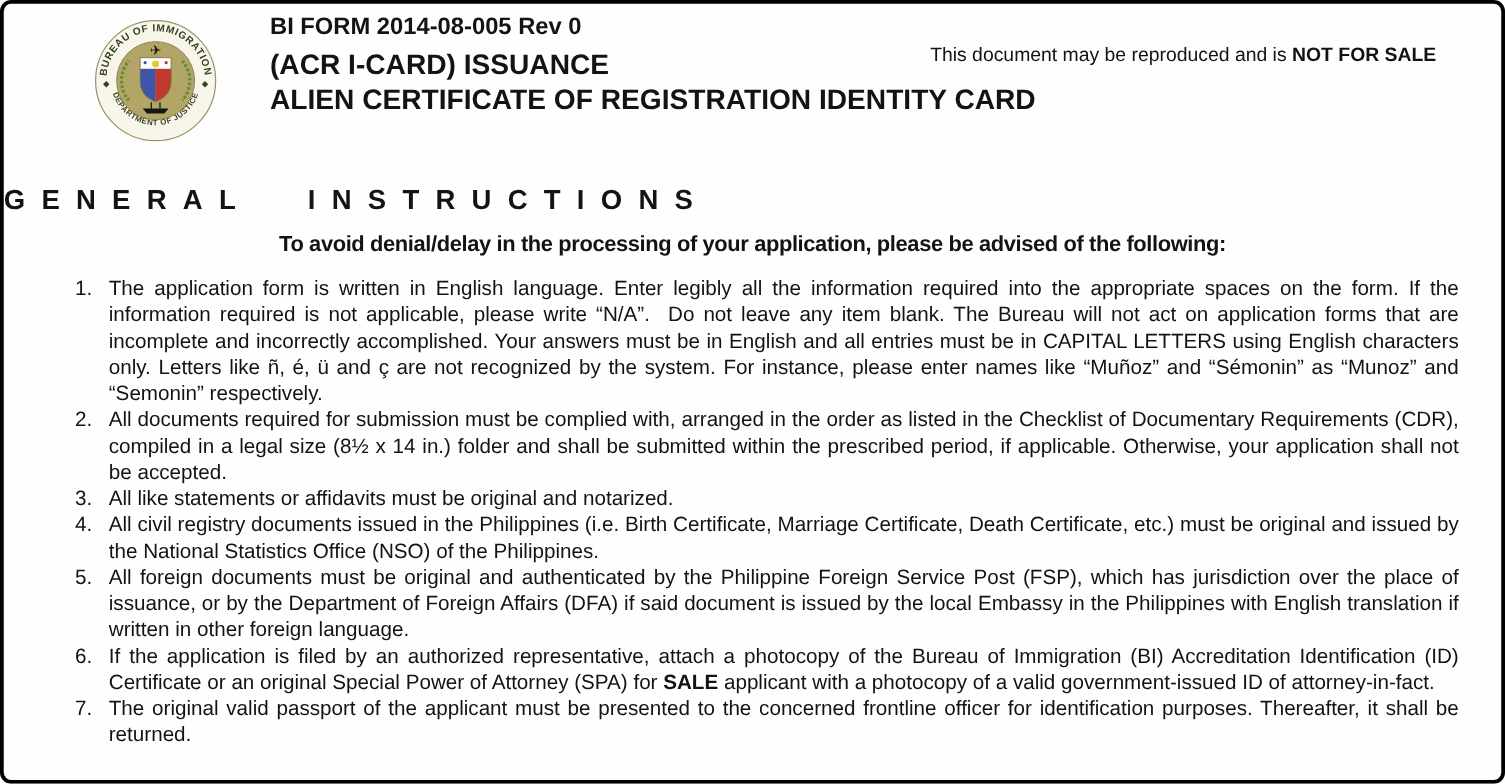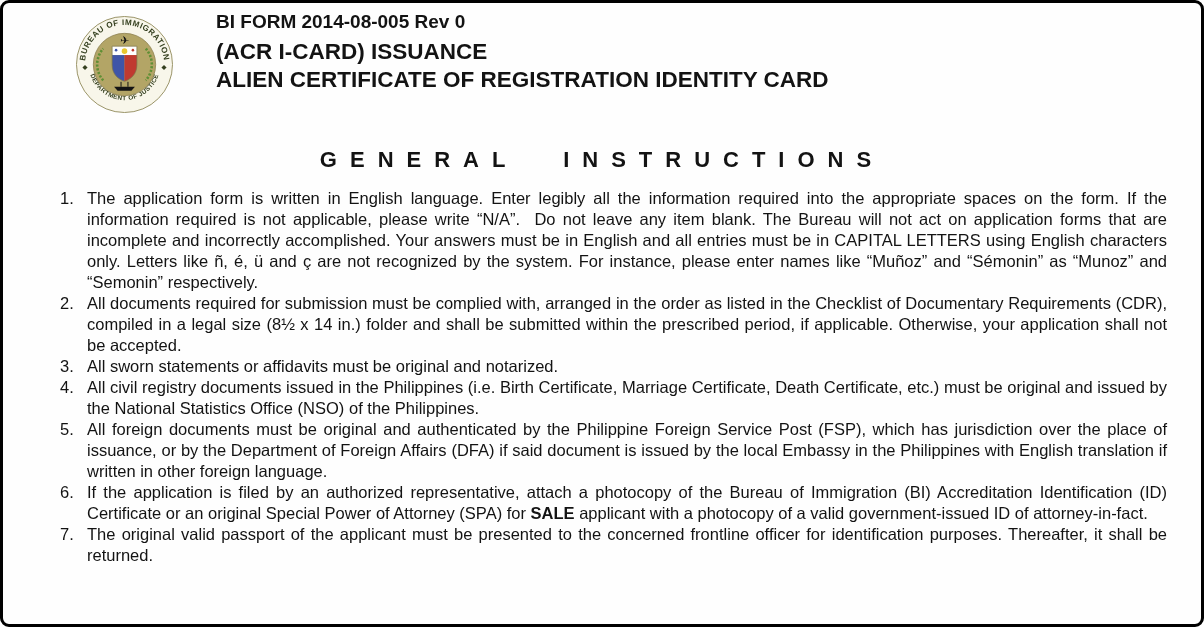--- a/index.html
+++ b/index.html
@@ -19,21 +19,20 @@
   }
   .header { position: relative; height: 118px; }
   .seal { position: absolute; left: 72px; top: 12px; width: 99px; height: 99px; }
   .titles { position: absolute; left: 213px; top: 8px; }
   .form-code { font-size: 19px; font-weight: bold; margin-bottom: 5px; }
   .doc-title { font-size: 22.5px; font-weight: bold; line-height: 28px; }
   .disclaimer { position: absolute; top: 33px; right: 52px; font-size: 15.5px; }
   .disclaimer b { font-weight: bold; }
   .section-heading {
     margin-top: 26px;
-    text-align: center;
     font-size: 22px; font-weight: bold;
     letter-spacing: 13px; word-spacing: 26px;
     white-space: nowrap;
   }
   .advisory {
     margin-top: 12px;
     text-align: center;
     font-size: 17.5px; font-weight: bold;
     letter-spacing: -0.3px;
   }
@@ -101,28 +100,30 @@
         <path d="M39.5 72.5 h21 l-3.5 4 h-14 z" fill="#141414"></path>
       </g>
     </svg>
 
     <div class="titles">
       <div class="form-code">BI FORM 2014-08-005 Rev 0</div>
       <div class="doc-title">(ACR I-CARD) ISSUANCE</div>
       <div class="doc-title">ALIEN CERTIFICATE OF REGISTRATION IDENTITY CARD</div>
     </div>
 
+    <div class="disclaimer"><span>This document may be reproduced and is </span><b>NOT FOR SALE</b></div>
   </div>
 
   <div class="section-heading">GENERAL INSTRUCTIONS</div>
 
+  <div class="advisory">To avoid denial/delay in the processing of your application, please be advised of the following:</div>
 
   <ol class="instructions">
       <li><span class="num">1.</span><span><span>The application form is written in English language. Enter legibly all the information required into the appropriate spaces on the form. If the information required is not applicable, please write “N/A”.&nbsp; Do not leave any item blank. The Bureau will not act on application forms that are incomplete and incorrectly accomplished. Your answers must be in English and all entries must be in CAPITAL LETTERS using English characters only. Letters like ñ, é, ü and ç are not recognized by the system. For instance, please enter names like “Muñoz” and “Sémonin” as “Munoz” and “Semonin” respectively.</span></span></li>
       <li><span class="num">2.</span><span><span>All documents required for submission must be complied with, arranged in the order as listed in the Checklist of Documentary Requirements (CDR), compiled in a legal size (8½ x 14 in.) folder and shall be submitted within the prescribed period, if applicable. Otherwise, your application shall not be accepted.</span></span></li>
-      <li><span class="num">3.</span><span><span>All sworn statements or affidavits must be original and notarized.</span></span></li>
+      <li><span class="num">3.</span><span><span>All like statements or affidavits must be original and notarized.</span></span></li>
       <li><span class="num">4.</span><span><span>All civil registry documents issued in the Philippines (i.e. Birth Certificate, Marriage Certificate, Death Certificate, etc.) must be original and issued by the National Statistics Office (NSO) of the Philippines.</span></span></li>
       <li><span class="num">5.</span><span><span>All foreign documents must be original and authenticated by the Philippine Foreign Service Post (FSP), which has jurisdiction over the place of issuance, or by the Department of Foreign Affairs (DFA) if said document is issued by the local Embassy in the Philippines with English translation if written in other foreign language.</span></span></li>
       <li><span class="num">6.</span><span><span>If the application is filed by an authorized representative, attach a photocopy of the Bureau of Immigration (BI) Accreditation Identification (ID) Certificate or an original Special Power of Attorney (SPA) for </span><b>SALE</b><span> applicant with a photocopy of a valid government-issued ID of attorney-in-fact.</span></span></li>
       <li><span class="num">7.</span><span><span>The original valid passport of the applicant must be presented to the concerned frontline officer for identification purposes. Thereafter, it shall be returned.</span></span></li>
     </ol>
 
 </div>
 
 </body></html>

